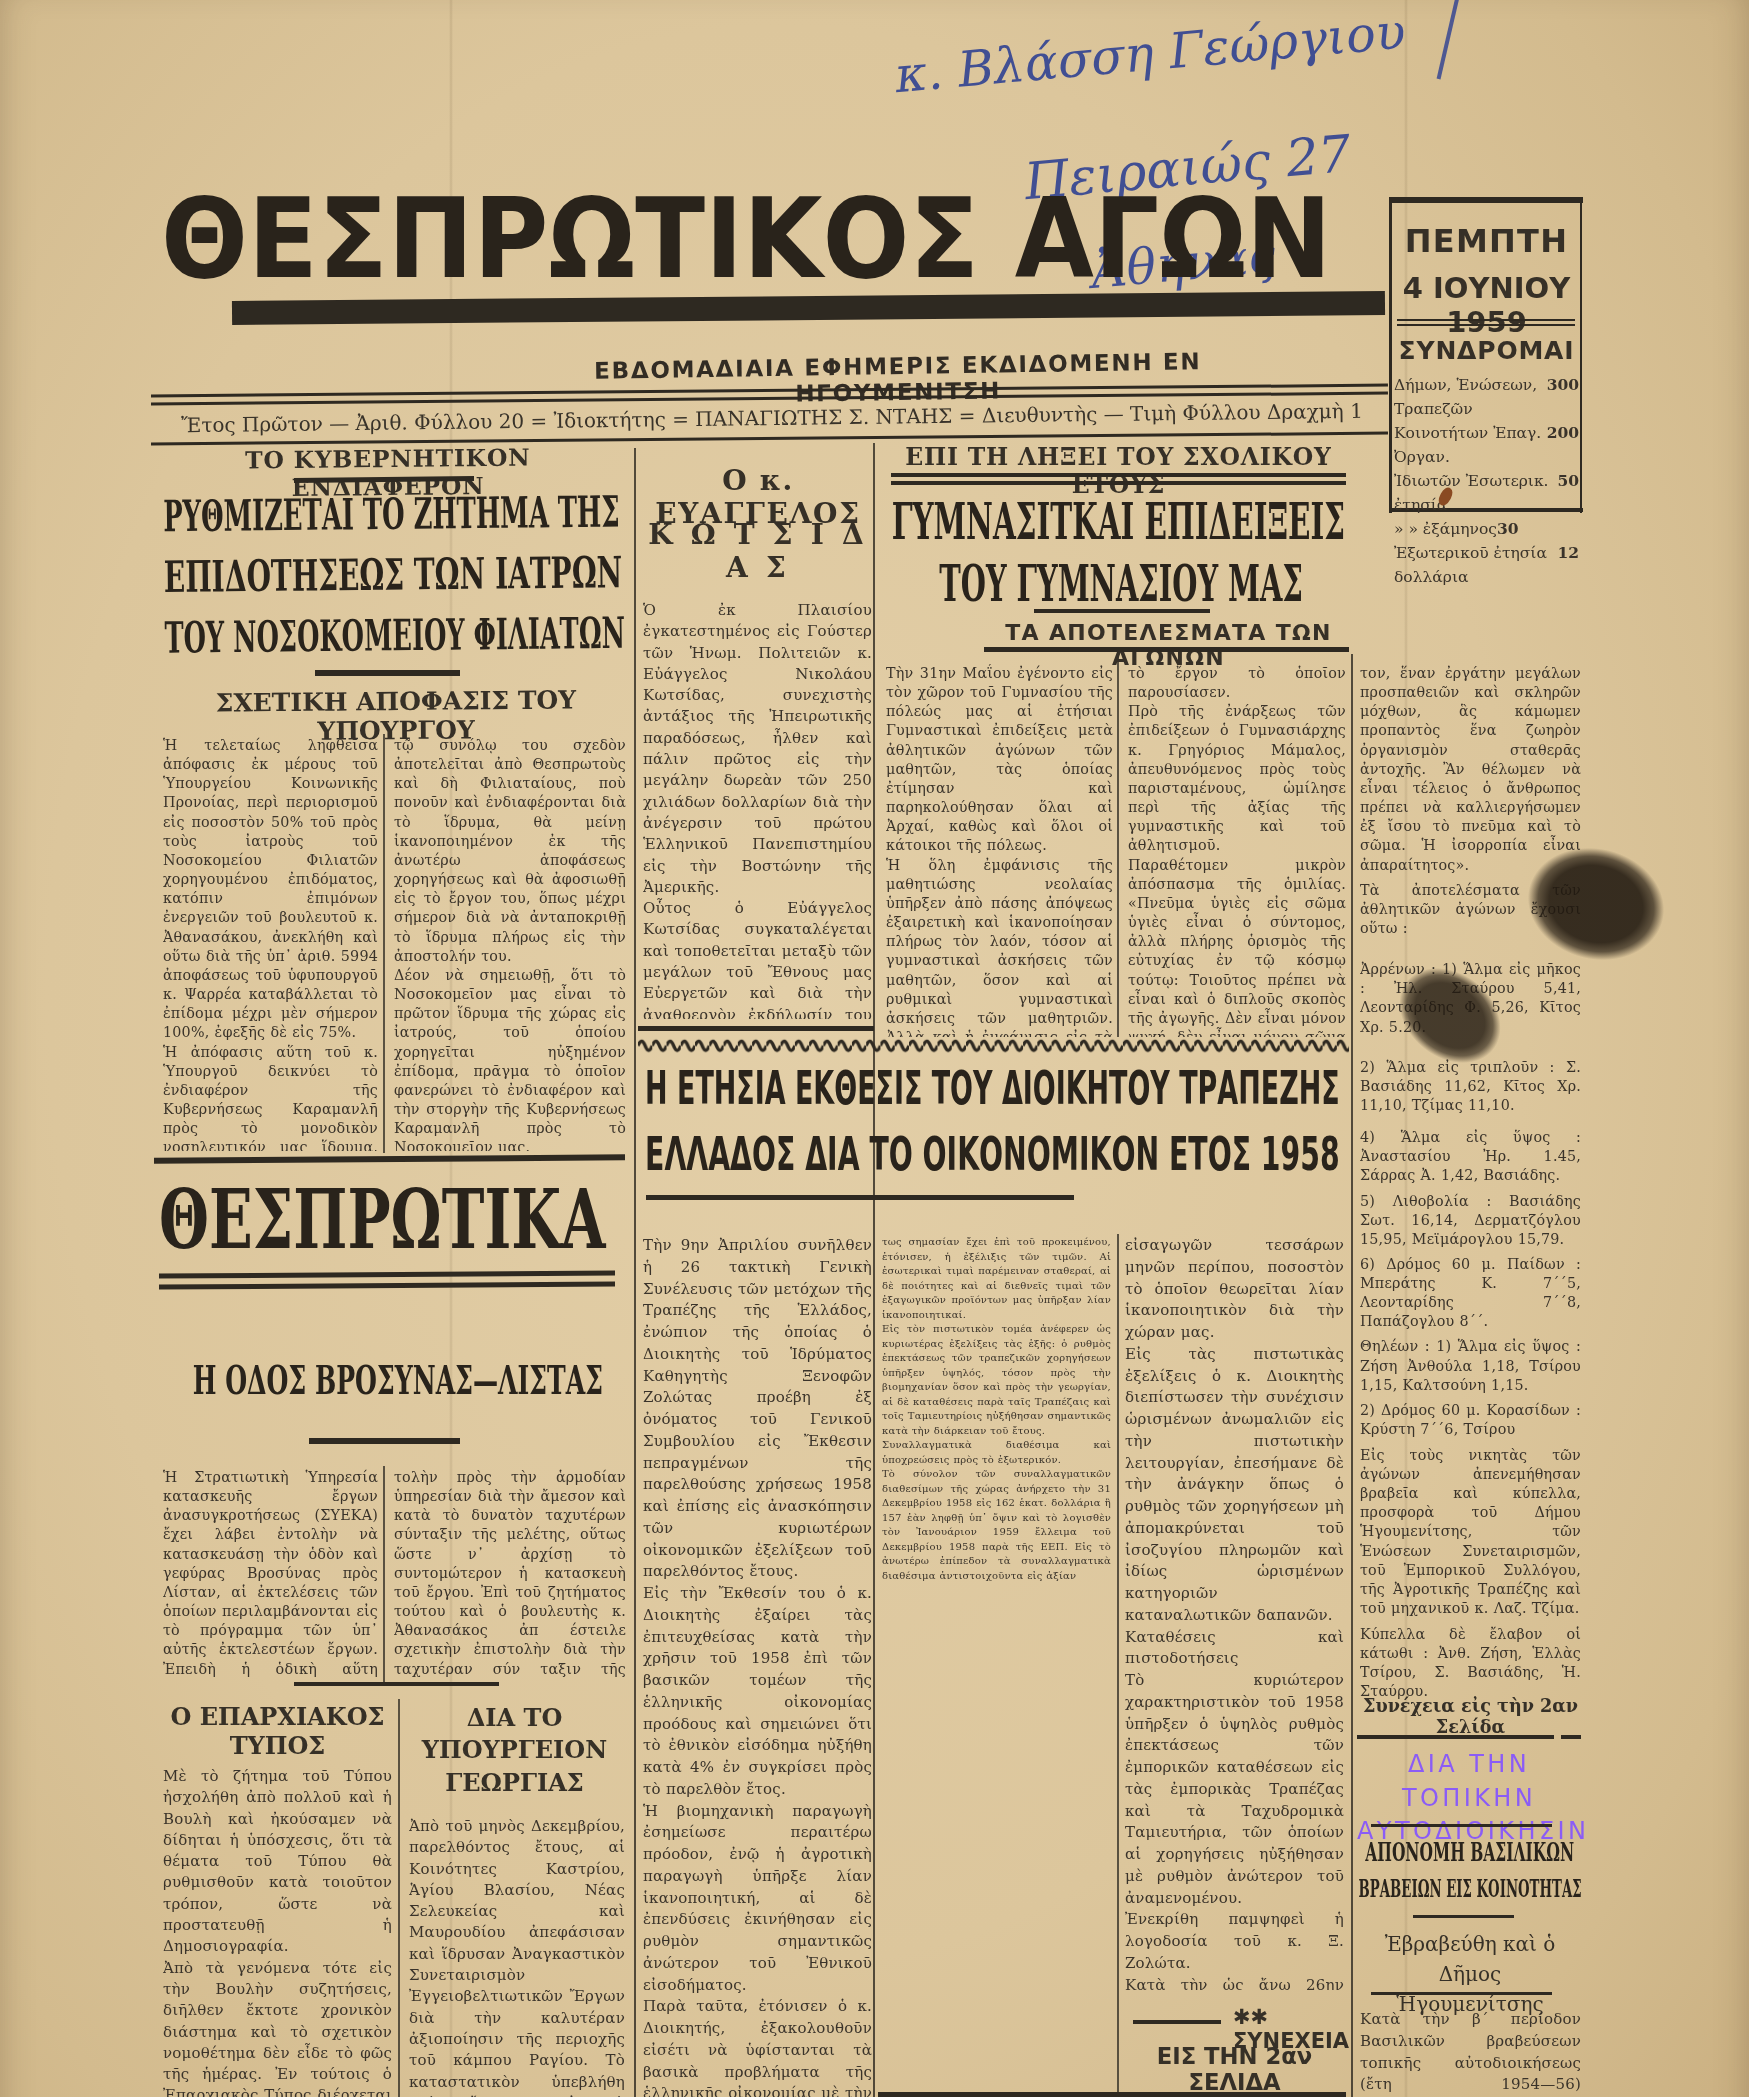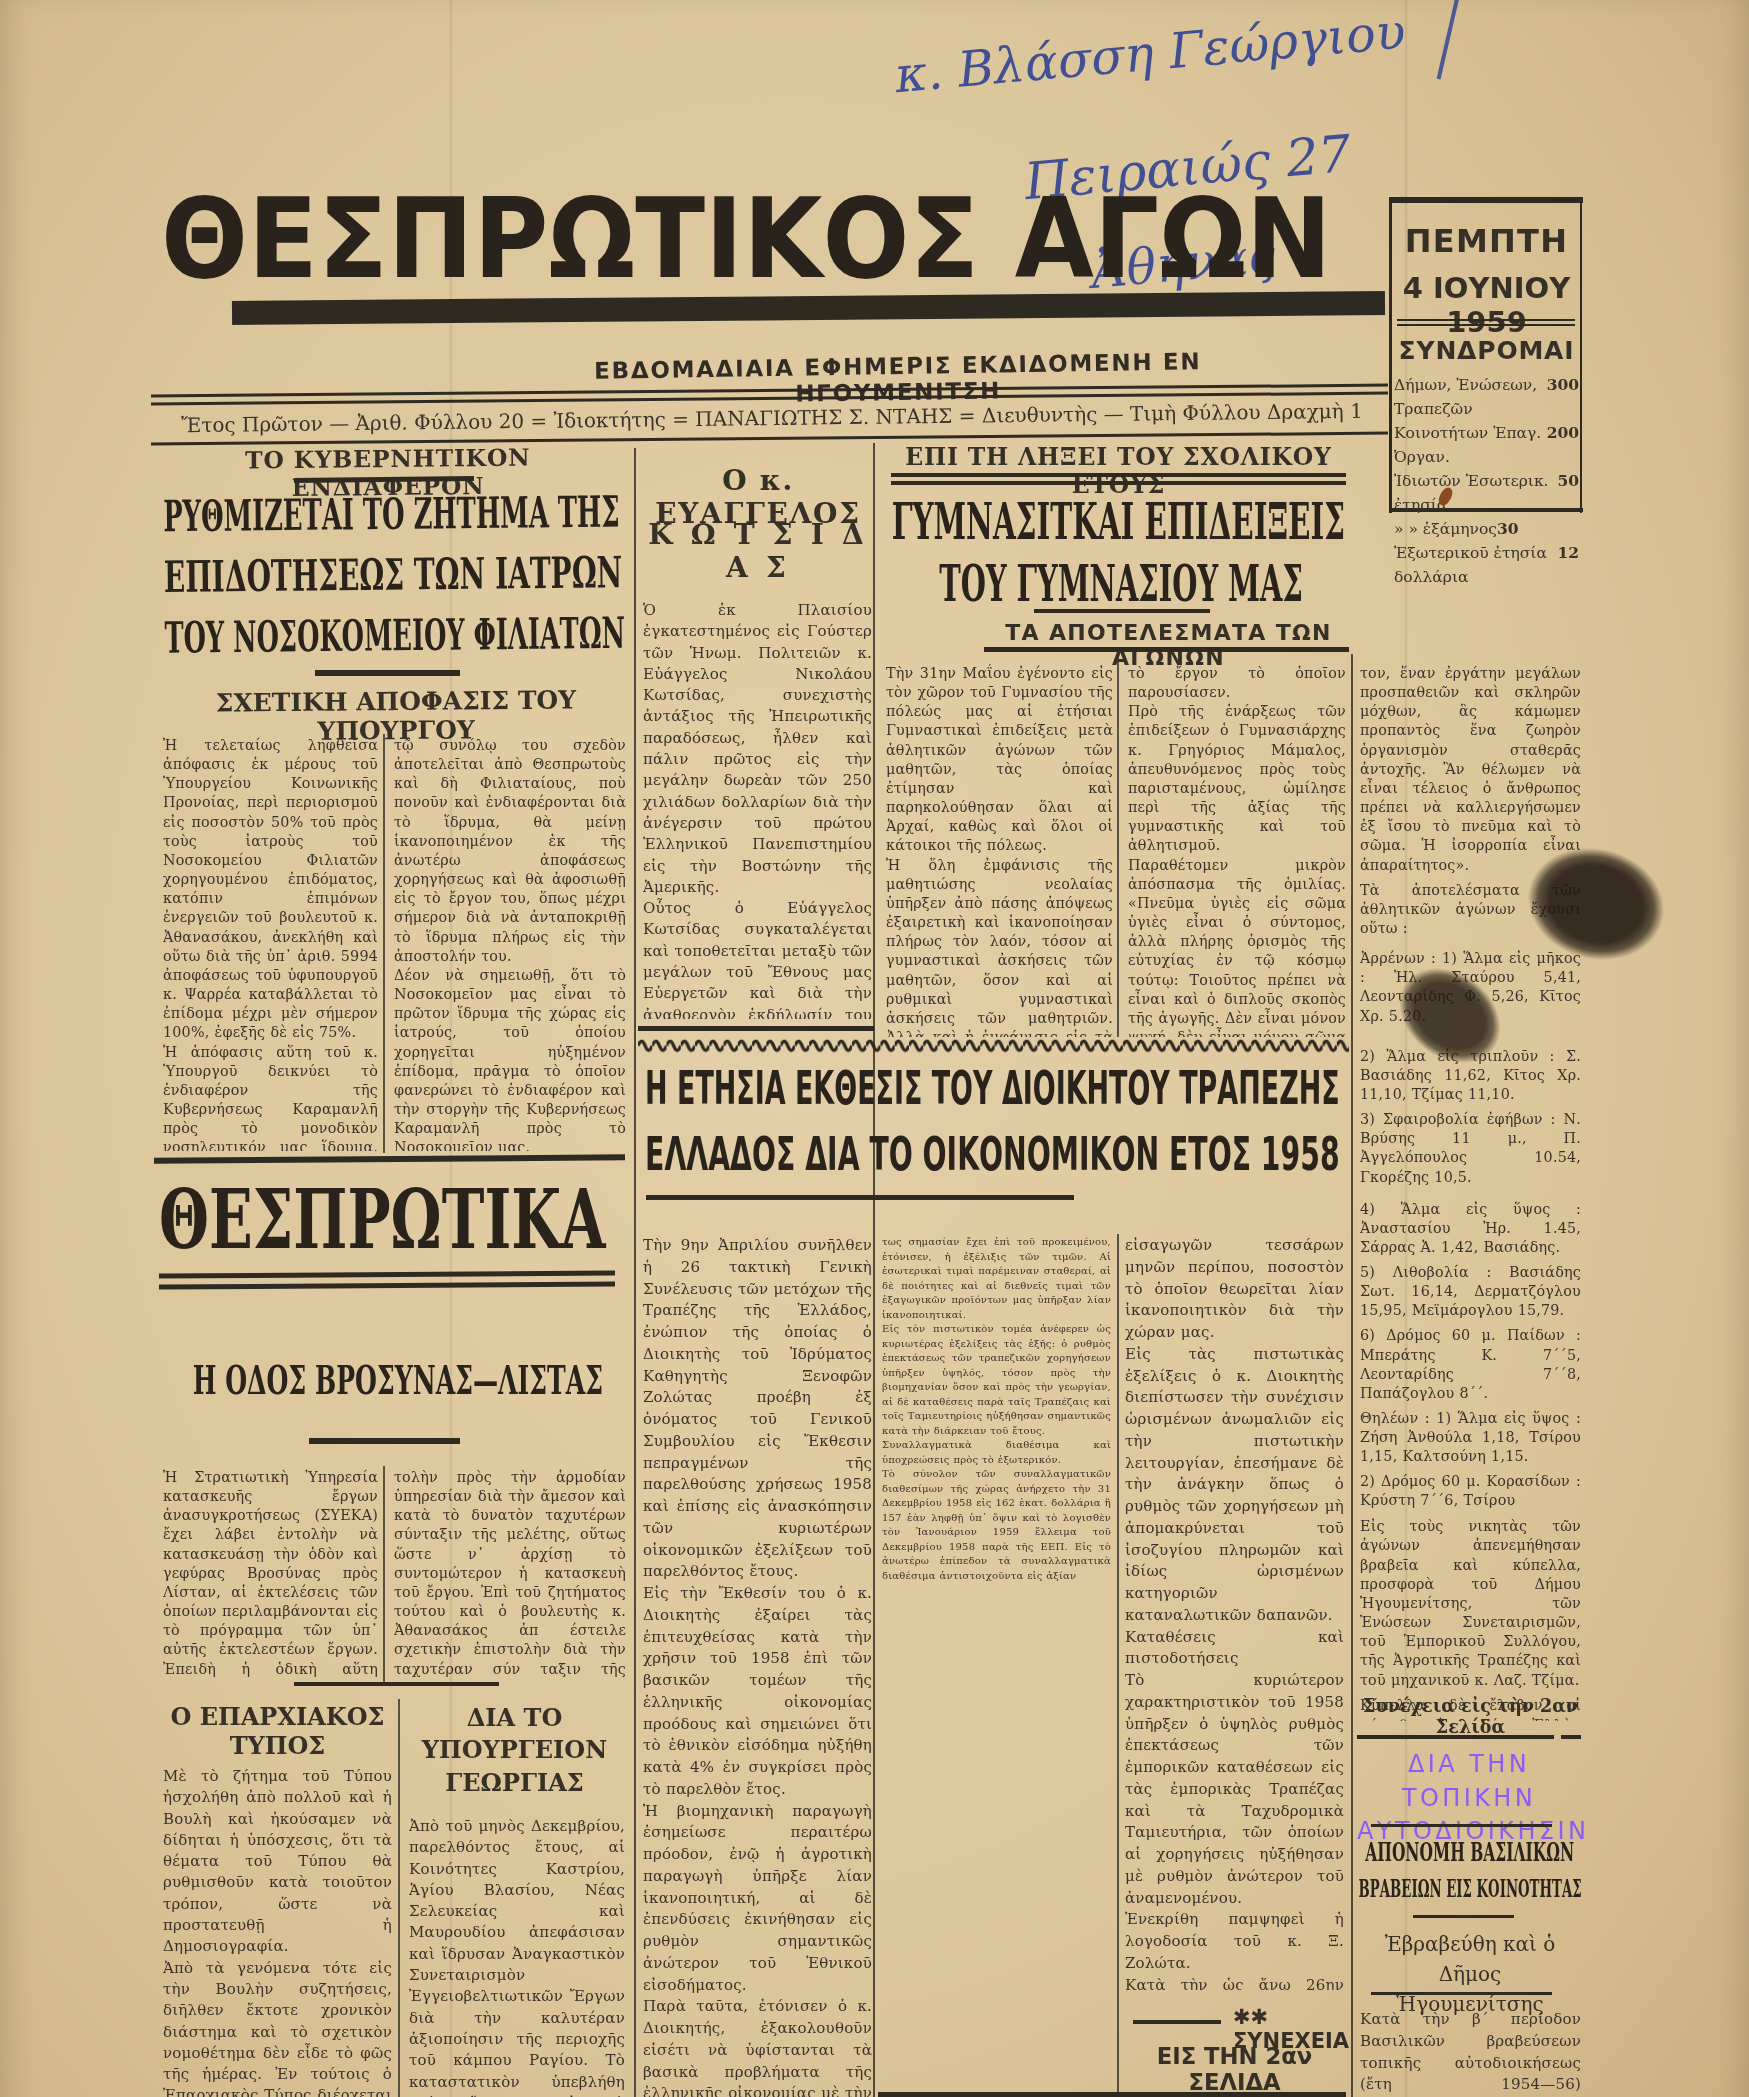--- a/index.html
+++ b/index.html
@@ -121,23 +121,22 @@
   <div class="abs hl-sans bold ctr" style="left:986px;top:620px;width:365px;font-size:22px;letter-spacing:1.3px">ΤΑ ΑΠΟΤΕΛΕΣΜΑΤΑ ΤΩΝ ΑΓΩΝΩΝ</div>
   <div class="rule" style="left:984px;top:647px;width:365px;height:4.6px"></div>
   <div class="abs txt" style="left:886px;top:664px;width:227px;height:373px">Τὴν 31ην Μαΐου ἐγένοντο εἰς τὸν χῶρον τοῦ Γυμνασίου τῆς πόλεώς μας αἱ ἐτήσιαι Γυμναστικαὶ ἐπιδείξεις μετὰ ἀθλητικῶν ἀγώνων τῶν μαθητῶν, τὰς ὁποίας ἐτίμησαν καὶ παρηκολούθησαν ὅλαι αἱ Ἀρχαί, καθὼς καὶ ὅλοι οἱ κάτοικοι τῆς πόλεως.
 Ἡ ὅλη ἐμφάνισις τῆς μαθητιώσης νεολαίας ὑπῆρξεν ἀπὸ πάσης ἀπόψεως ἐξαιρετικὴ καὶ ἱκανοποίησαν πλήρως τὸν λαόν, τόσον αἱ γυμναστικαὶ ἀσκήσεις τῶν μαθητῶν, ὅσον καὶ αἱ ρυθμικαὶ γυμναστικαὶ ἀσκήσεις τῶν μαθητριῶν. Ἀλλὰ καὶ ἡ ἐμφάνισις εἰς τὰ ἀγωνίσματα στίβου ὑπῆρξεν λίαν ἱκανοποιητικὴ καὶ ἀξίζουν πραγματικὰ συγχαρητήρια εἰς τὸν καθηγητὴν τῆς Γυμναστικῆς κ. Γ. Μπίαν, διὰ</div>
   <div class="abs txt" style="left:1128px;top:664px;width:218px;height:373px">τὸ ἔργον τὸ ὁποῖον παρουσίασεν.
 Πρὸ τῆς ἐνάρξεως τῶν ἐπιδείξεων ὁ Γυμνασιάρχης κ. Γρηγόριος Μάμαλος, ἀπευθυνόμενος πρὸς τοὺς παρισταμένους, ὡμίλησε περὶ τῆς ἀξίας τῆς γυμναστικῆς καὶ τοῦ ἀθλητισμοῦ.
 Παραθέτομεν μικρὸν ἀπόσπασμα τῆς ὁμιλίας. «Πνεῦμα ὑγιὲς εἰς σῶμα ὑγιὲς εἶναι ὁ σύντομος, ἀλλὰ πλήρης ὁρισμὸς τῆς εὐτυχίας ἐν τῷ κόσμῳ τούτῳ: Τοιοῦτος πρέπει νὰ εἶναι καὶ ὁ διπλοῦς σκοπὸς τῆς ἀγωγῆς. Δὲν εἶναι μόνον ψυχή, δὲν εἶναι μόνον σῶμα ἐκεῖνο, τὸ ὁποῖον γυμνάζομεν· εἶναι ὁ ἄνθρωπος ὁλόκληρος. Καὶ συνεπῶς ἂν θέλωμεν νὰ δημιουργήσωμεν ἕναν ἄνθρωπον μεγαλόψυχον καὶ ἀτρόμη</div>
   <div class="abs" style="left:1360px;top:664px;width:221px;height:1057px;overflow:hidden">
     <div class="txt" style="height:auto">τον, ἕναν ἐργάτην μεγάλων προσπαθειῶν καὶ σκληρῶν μόχθων, ἃς κάμωμεν προπαντὸς ἕνα ζωηρὸν ὀργανισμὸν σταθερᾶς ἀντοχῆς. Ἂν θέλωμεν νὰ εἶναι τέλειος ὁ ἄνθρωπος πρέπει νὰ καλλιεργήσωμεν ἐξ ἴσου τὸ πνεῦμα καὶ τὸ σῶμα. Ἡ ἰσορροπία εἶναι ἀπαραίτητος».</div>
     <div class="txt" style="height:auto;margin-top:5.9px">Τὰ ἀποτελέσματα τῶν ἀθλητικῶν ἀγώνων ἔχουσι οὕτω :</div>
-    <div class="txt" style="height:auto;margin-top:11px">Ἀρρένων : 1) Ἅλμα εἰς μῆκος : Ἠλ. Σταύρου 5,41, Λεονταρίδης Φ. 5,26, Κῖτος Χρ. 5.20.</div>
+    <div class="txt" style="height:auto;margin-top:22px">Ἀρρένων : 1) Ἅλμα εἰς μῆκος : Ἠλ. Σταύρου 5,41, Λεονταρίδης Φ. 5,26, Κῖτος Χρ. 5.20.</div>
     <div class="txt" style="height:auto;margin-top:21px">2) Ἅλμα εἰς τριπλοῦν : Σ. Βασιάδης 11,62, Κῖτος Χρ. 11,10, Τζίμας 11,10.</div>
-    <div class="txt" style="height:auto;margin-top:5.9px">3) Σφαιροβολία ἐφήβων : Ν. Βρύσης 11 μ., Π. Ἀγγελόπουλος 10.54, Γκορέζης 10,5.</div>
     <div class="txt" style="height:auto;margin-top:13px">4) Ἅλμα εἰς ὕψος : Ἀναστασίου Ἠρ. 1.45, Σάρρας Ἀ. 1,42, Βασιάδης.</div>
     <div class="txt" style="height:auto;margin-top:5.9px">5) Λιθοβολία : Βασιάδης Σωτ. 16,14, Δερματζόγλου 15,95, Μεϊμάρογλου 15,79.</div>
     <div class="txt" style="height:auto;margin-top:5.9px">6) Δρόμος 60 μ. Παίδων : Μπεράτης Κ. 7΄΄5, Λεονταρίδης 7΄΄8, Παπάζογλου 8΄΄.</div>
     <div class="txt" style="height:auto;margin-top:5.9px">Θηλέων : 1) Ἅλμα εἰς ὕψος : Ζήση Ἀνθούλα 1,18, Τσίρου 1,15, Καλτσούνη 1,15.</div>
     <div class="txt" style="height:auto;margin-top:5.9px">2) Δρόμος 60 μ. Κορασίδων : Κρύστη 7΄΄6, Τσίρου</div>
     <div class="txt" style="height:auto;margin-top:6.7px">Εἰς τοὺς νικητὰς τῶν ἀγώνων ἀπενεμήθησαν βραβεῖα καὶ κύπελλα, προσφορὰ τοῦ Δήμου Ἡγουμενίτσης, τῶν Ἑνώσεων Συνεταιρισμῶν, τοῦ Ἐμπορικοῦ Συλλόγου, τῆς Ἀγροτικῆς Τραπέζης καὶ τοῦ μηχανικοῦ κ. Λαζ. Τζίμα.</div>
     <div class="txt" style="height:auto;margin-top:6.7px">Κύπελλα δὲ ἔλαβον οἱ κάτωθι : Ἀνθ. Ζήση, Ἑλλὰς Τσίρου, Σ. Βασιάδης, Ἡ. Σταύρου.</div>
 
   </div>
   <div class="abs bold ctr" style="left:1360px;top:1695px;width:221px;font-size:17.6px">Συνέχεια εἰς τὴν 2αν Σελίδα</div>

